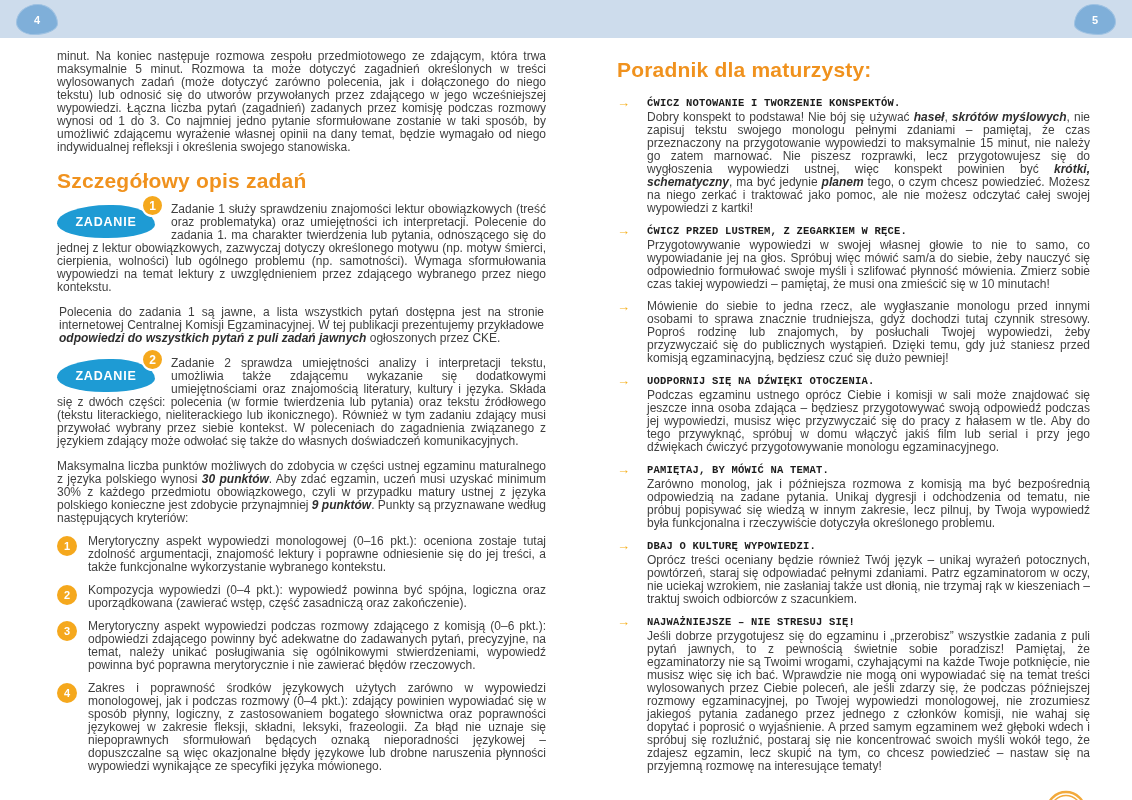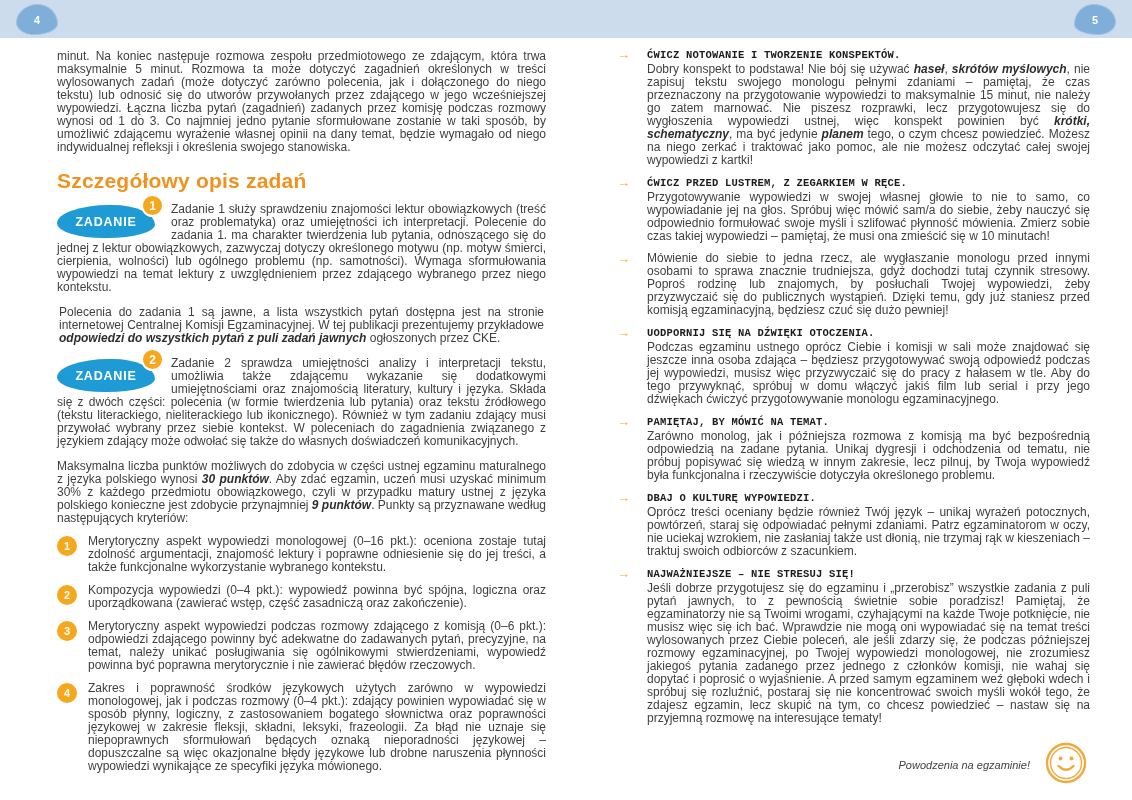--- a/index.html
+++ b/index.html
@@ -131,20 +131,21 @@
       <span class="crit-num">3</span>
       <p class="body-text crit-text">Merytoryczny aspekt wypowiedzi podczas rozmowy zdającego z komisją (0–6 pkt.): odpowiedzi zdającego powinny być adekwatne do zadawanych pytań, precyzyjne, na temat, należy unikać posługiwania się ogólnikowymi stwierdzeniami, wypowiedź powinna być poprawna merytorycznie i nie zawierać błędów rzeczowych.</p>
     </div>
     <div class="criterion">
       <span class="crit-num">4</span>
       <p class="body-text crit-text">Zakres i poprawność środków językowych użytych zarówno w wypowiedzi monologowej, jak i podczas rozmowy (0–4 pkt.): zdający powinien wypowiadać się w sposób płynny, logiczny, z zastosowaniem bogatego słownictwa oraz poprawności językowej w zakresie fleksji, składni, leksyki, frazeologii. Za błąd nie uznaje się niepoprawnych sformułowań będących oznaką nieporadności językowej – dopuszczalne są więc okazjonalne błędy językowe lub drobne naruszenia płynności wypowiedzi wynikające ze specyfiki języka mówionego.</p>
     </div>
   </div>
 
   <div class="col col-right">
+    <h2 class="orange">Poradnik dla maturzysty:</h2>
 
     <div class="tip">
       <span class="tip-arrow">→</span>
       <div class="tip-content">
         <div class="tip-title">ĆWICZ NOTOWANIE I TWORZENIE KONSPEKTÓW.</div>
         <p class="body-text">Dobry konspekt to podstawa! Nie bój się używać <b>haseł</b>, <b>skrótów myślowych</b>, nie zapisuj tekstu swojego monologu pełnymi zdaniami – pamiętaj, że czas przeznaczony na przygotowanie wypowiedzi to maksymalnie 15 minut, nie należy go zatem marnować. Nie piszesz rozprawki, lecz przygotowujesz się do wygłoszenia wypowiedzi ustnej, więc konspekt powinien być <b>krótki, schematyczny</b>, ma być jedynie <b>planem</b> tego, o czym chcesz powiedzieć. Możesz na niego zerkać i traktować jako pomoc, ale nie możesz odczytać całej swojej wypowiedzi z kartki!</p>
       </div>
     </div>
 
     <div class="tip">

